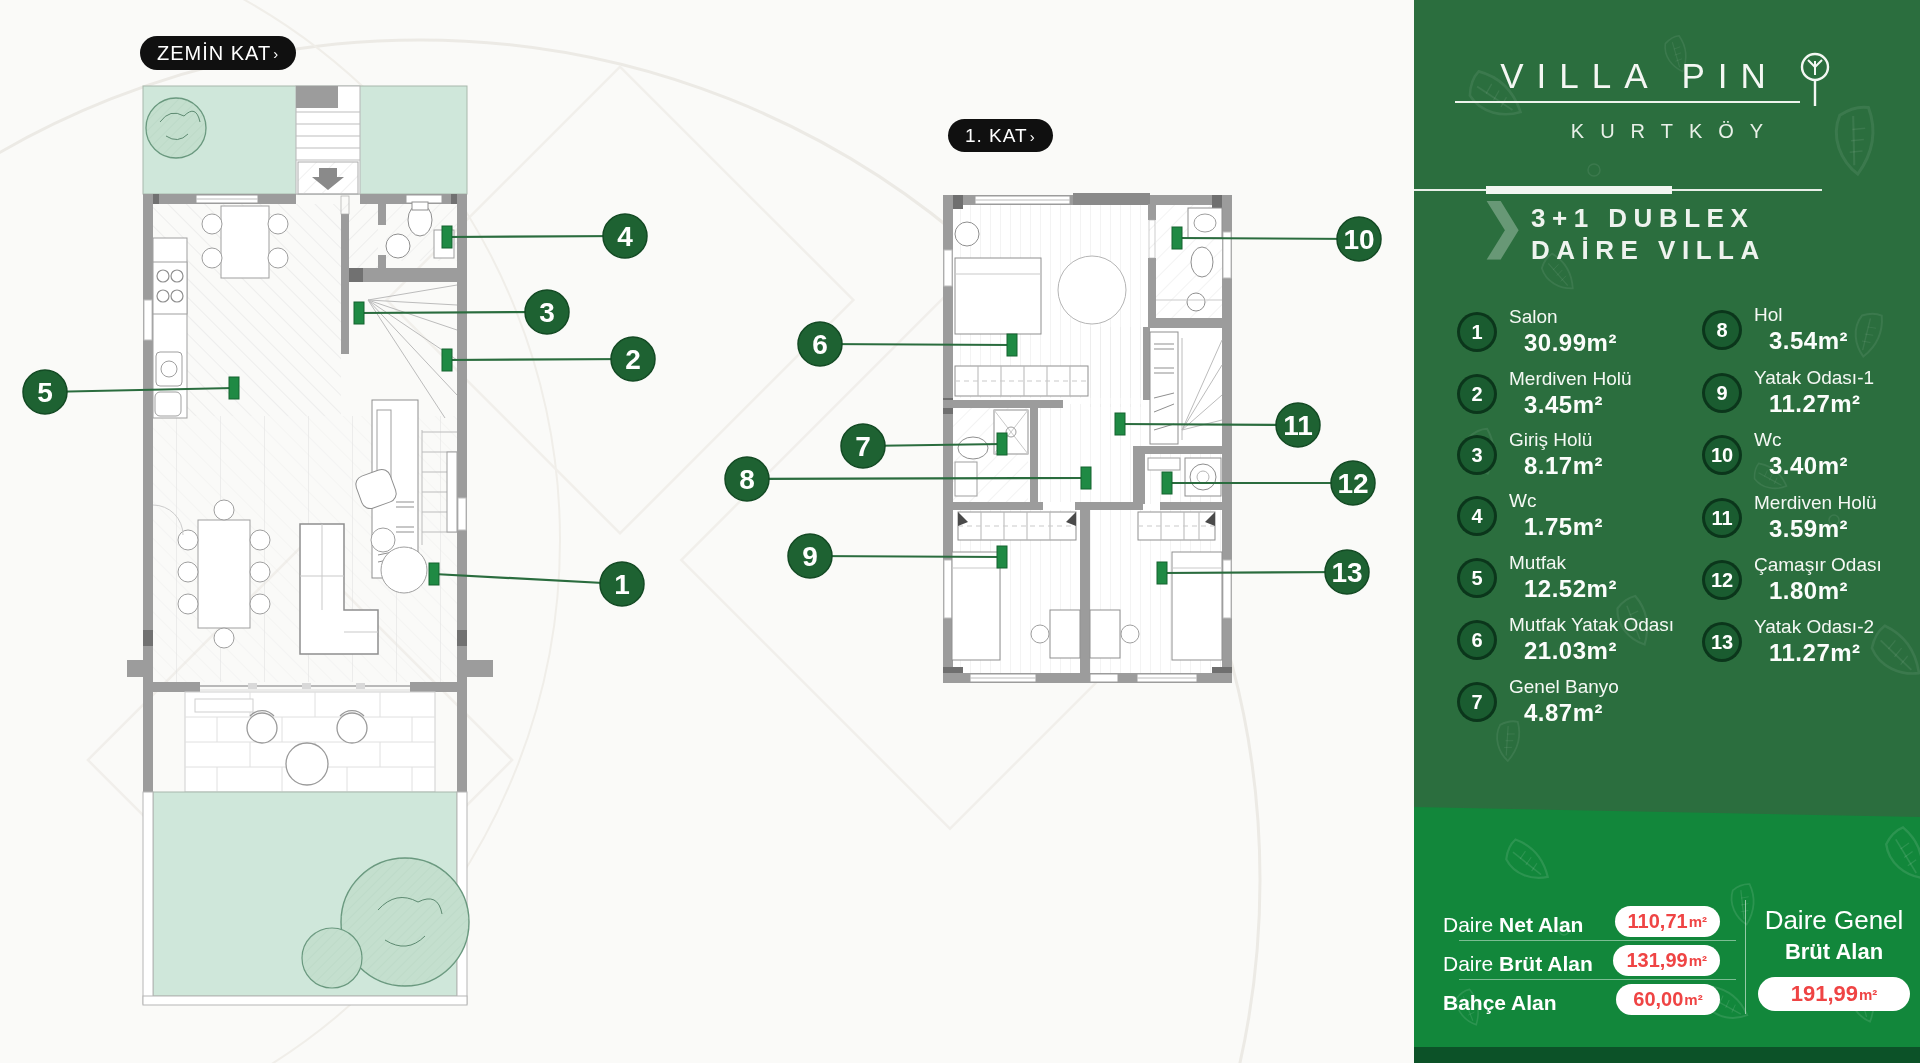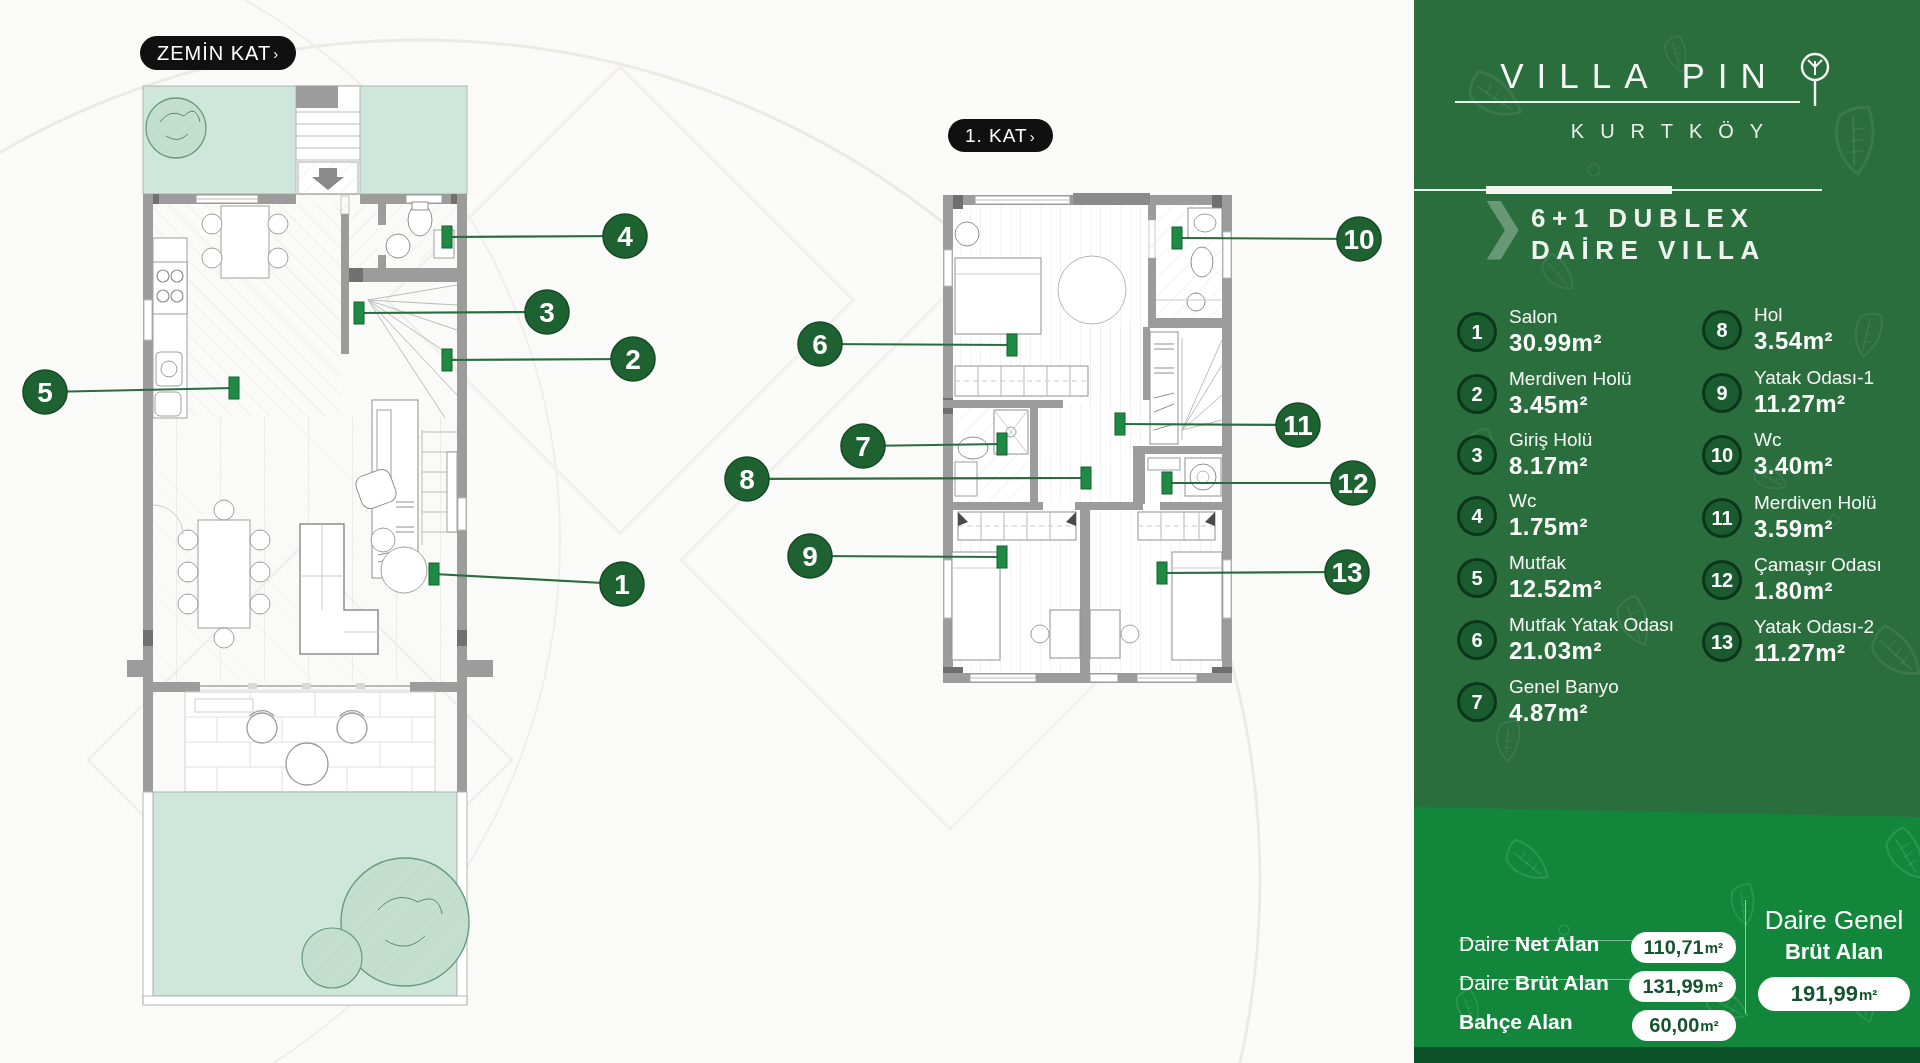--- a/index.html
+++ b/index.html
@@ -29,26 +29,26 @@
   .sb-divider-thick{position:absolute;left:72px;top:186px;width:186px;height:8px;background:#f2f6f1;}
   .hdr-chevron{position:absolute;left:66px;top:198px;font-size:54px;font-weight:bold;color:rgba(232,241,233,.33);
                line-height:1;transform:scaleY(1.05);}
   .hdr-line1{position:absolute;left:117px;top:203px;font-size:26px;font-weight:bold;letter-spacing:6.5px;color:#eef3ee;}
   .hdr-line2{position:absolute;left:117px;top:235px;font-size:26px;font-weight:bold;letter-spacing:6.5px;color:#eef3ee;}
   
   .lrow{position:absolute;display:flex;align-items:center;gap:12px;height:60px;}
   .lcirc{flex:none;width:40px;height:40px;border-radius:50%;background:#1a5c30;border:3px solid rgba(10,50,26,.9);
          display:flex;align-items:center;justify-content:center;color:#fff;font-weight:bold;font-size:20px;}
   .lname{font-size:19px;color:#f5f8f4;line-height:1.1;white-space:nowrap;}
-  .larea{font-size:24px;font-weight:bold;color:#fbfdfb;letter-spacing:.5px;margin-top:1px;}
+  .larea{font-size:24px;font-weight:bold;color:#fbfdfb;letter-spacing:.5px;margin-top:1px;margin-left:15px;}
   
-  .srow{position:absolute;left:45px;width:277px;display:flex;align-items:flex-start;justify-content:space-between;height:34px;margin-top:29px;}
+  .srow{position:absolute;left:29px;width:277px;display:flex;align-items:flex-end;justify-content:space-between;height:34px;}
   .slabel{font-size:21px;color:#fff;white-space:nowrap;}
   .slabel b{font-weight:bold;}
-  .sumpill{background:#fff;color:#14532d;font-weight:bold;font-size:20px;border-radius:16px;height:31px;
+  .sumpill{background:#fff;color:#ef4444;font-weight:bold;font-size:20px;border-radius:16px;height:31px;
            display:flex;align-items:center;justify-content:center;padding:0 13px;min-width:104px;white-space:nowrap;}
   .sumpill .unit{font-size:15px;margin-left:1px;}
   .sdiv{position:absolute;left:45px;width:277px;height:1px;background:rgba(255,255,255,.45);}
   .vdiv{position:absolute;left:331px;top:900px;width:1px;height:114px;background:rgba(255,255,255,.55);}
   .sright{position:absolute;left:344px;top:905px;width:152px;text-align:center;color:#fff;}
   .sright .r1{font-size:26px;}
   .sright .r2{font-size:22px;font-weight:bold;margin-top:3px;}
   .sright .sumpill{margin:12px auto 0;height:34px;font-size:22px;border-radius:18px;}
 </style>
 </head>
@@ -494,21 +494,21 @@
       <path d="M19,30 V56" stroke="#f4f7f3" stroke-width="2.4"></path>
     </svg>
   </div>
   <div class="brand-rule"></div>
   <div class="brand-sub">KURTKÖY</div>
 
   <div class="sb-divider-thin"></div>
   <div class="sb-divider-thick"></div>
 
   <div class="hdr-chevron">❯</div>
-  <div class="hdr-line1">6+1 DUBLEX</div>
+  <div class="hdr-line1">3+1 DUBLEX</div>
   <div class="hdr-line2">DAİRE VILLA</div>
 
   <div id="legend-left">
         <div class="lrow" style="left: 43px; top: 302px;">
           <div class="lcirc">1</div>
           <div>
             <div class="lname">Salon</div>
             <div class="larea">30.99m²</div>
           </div>
         </div>

